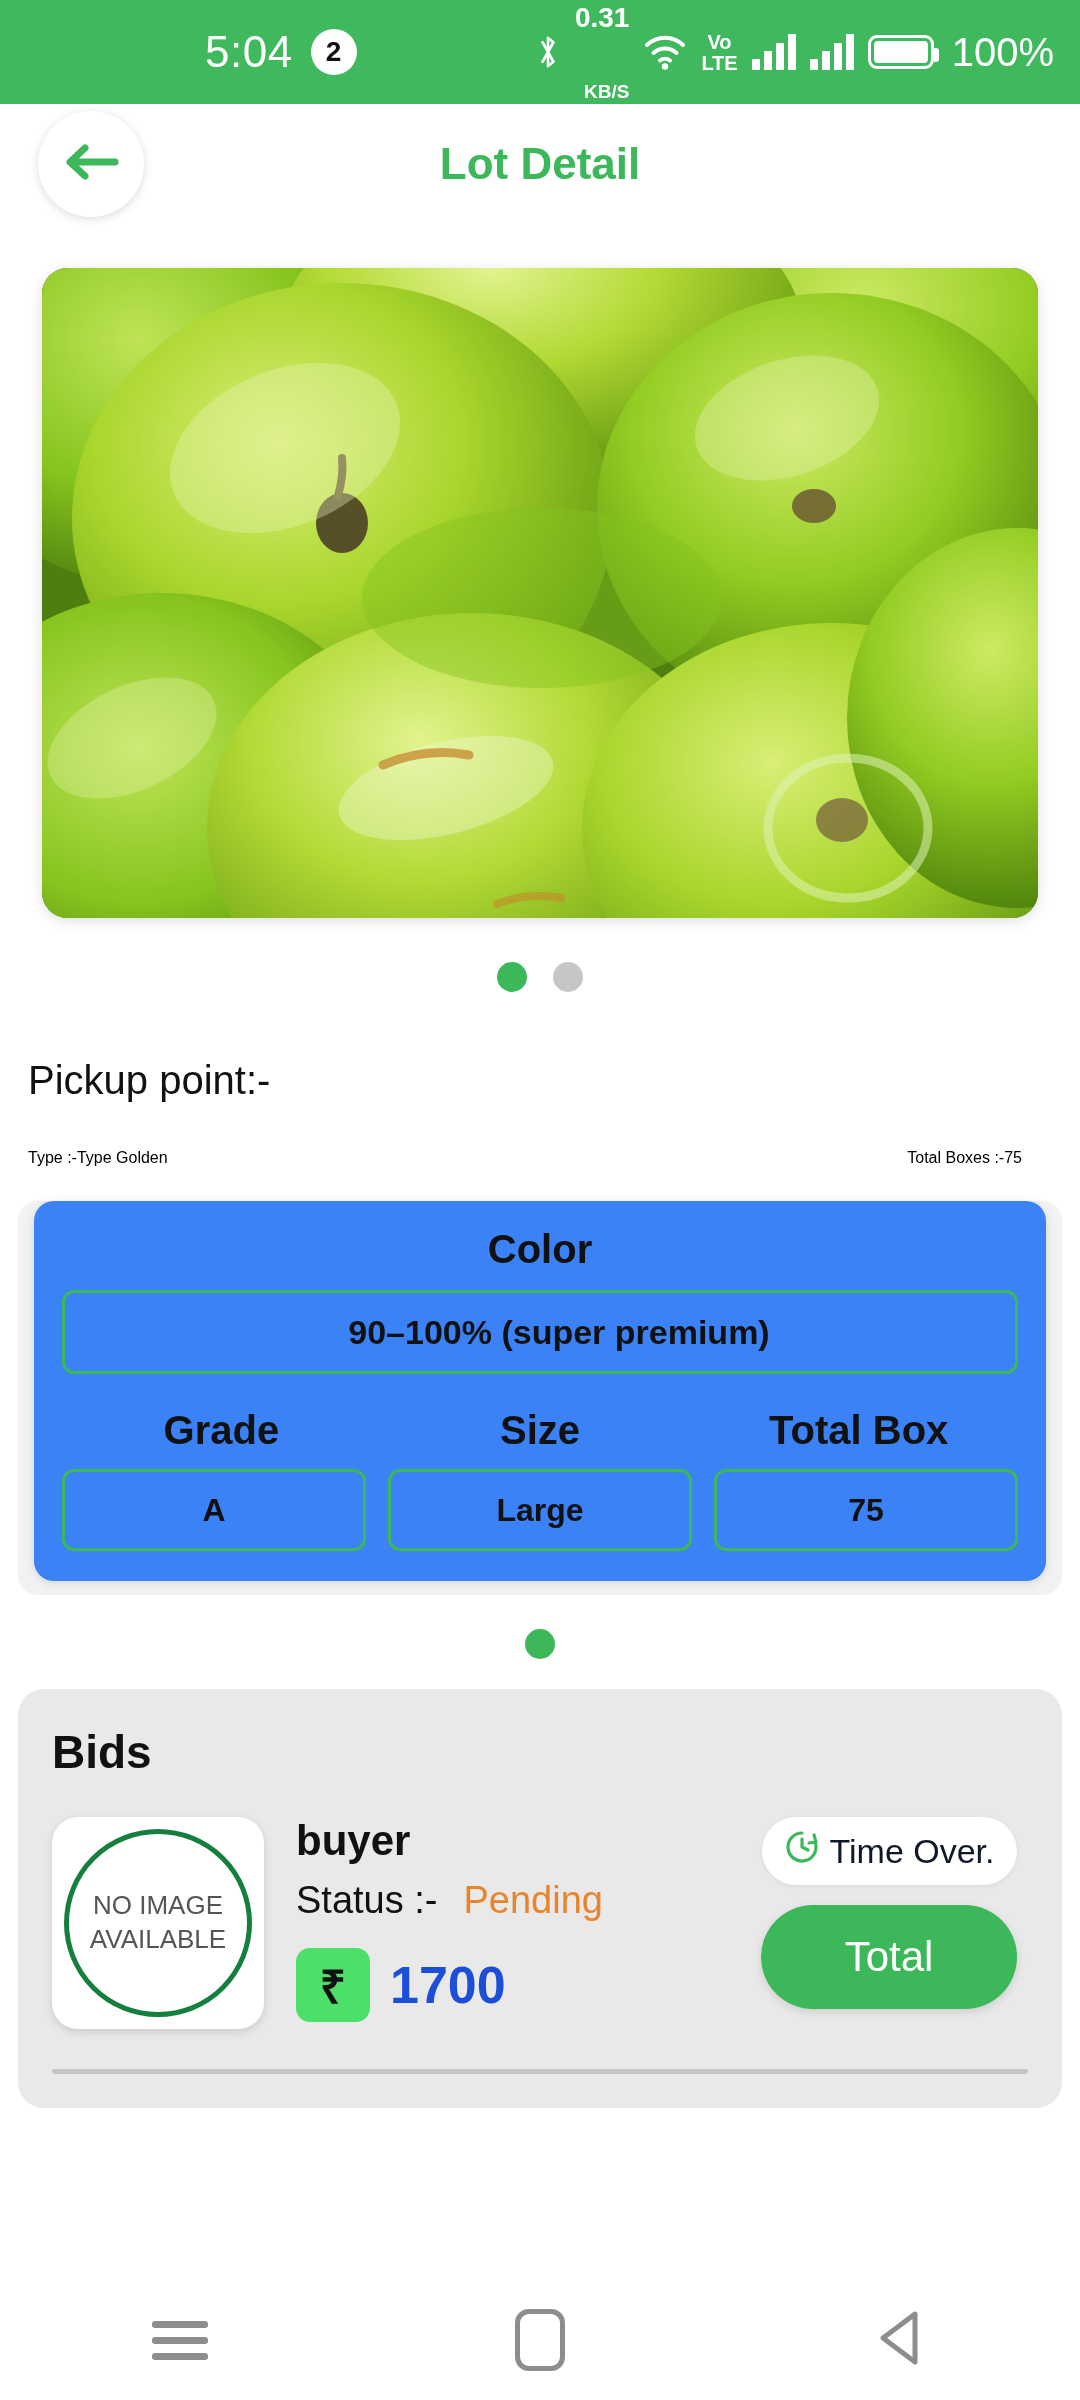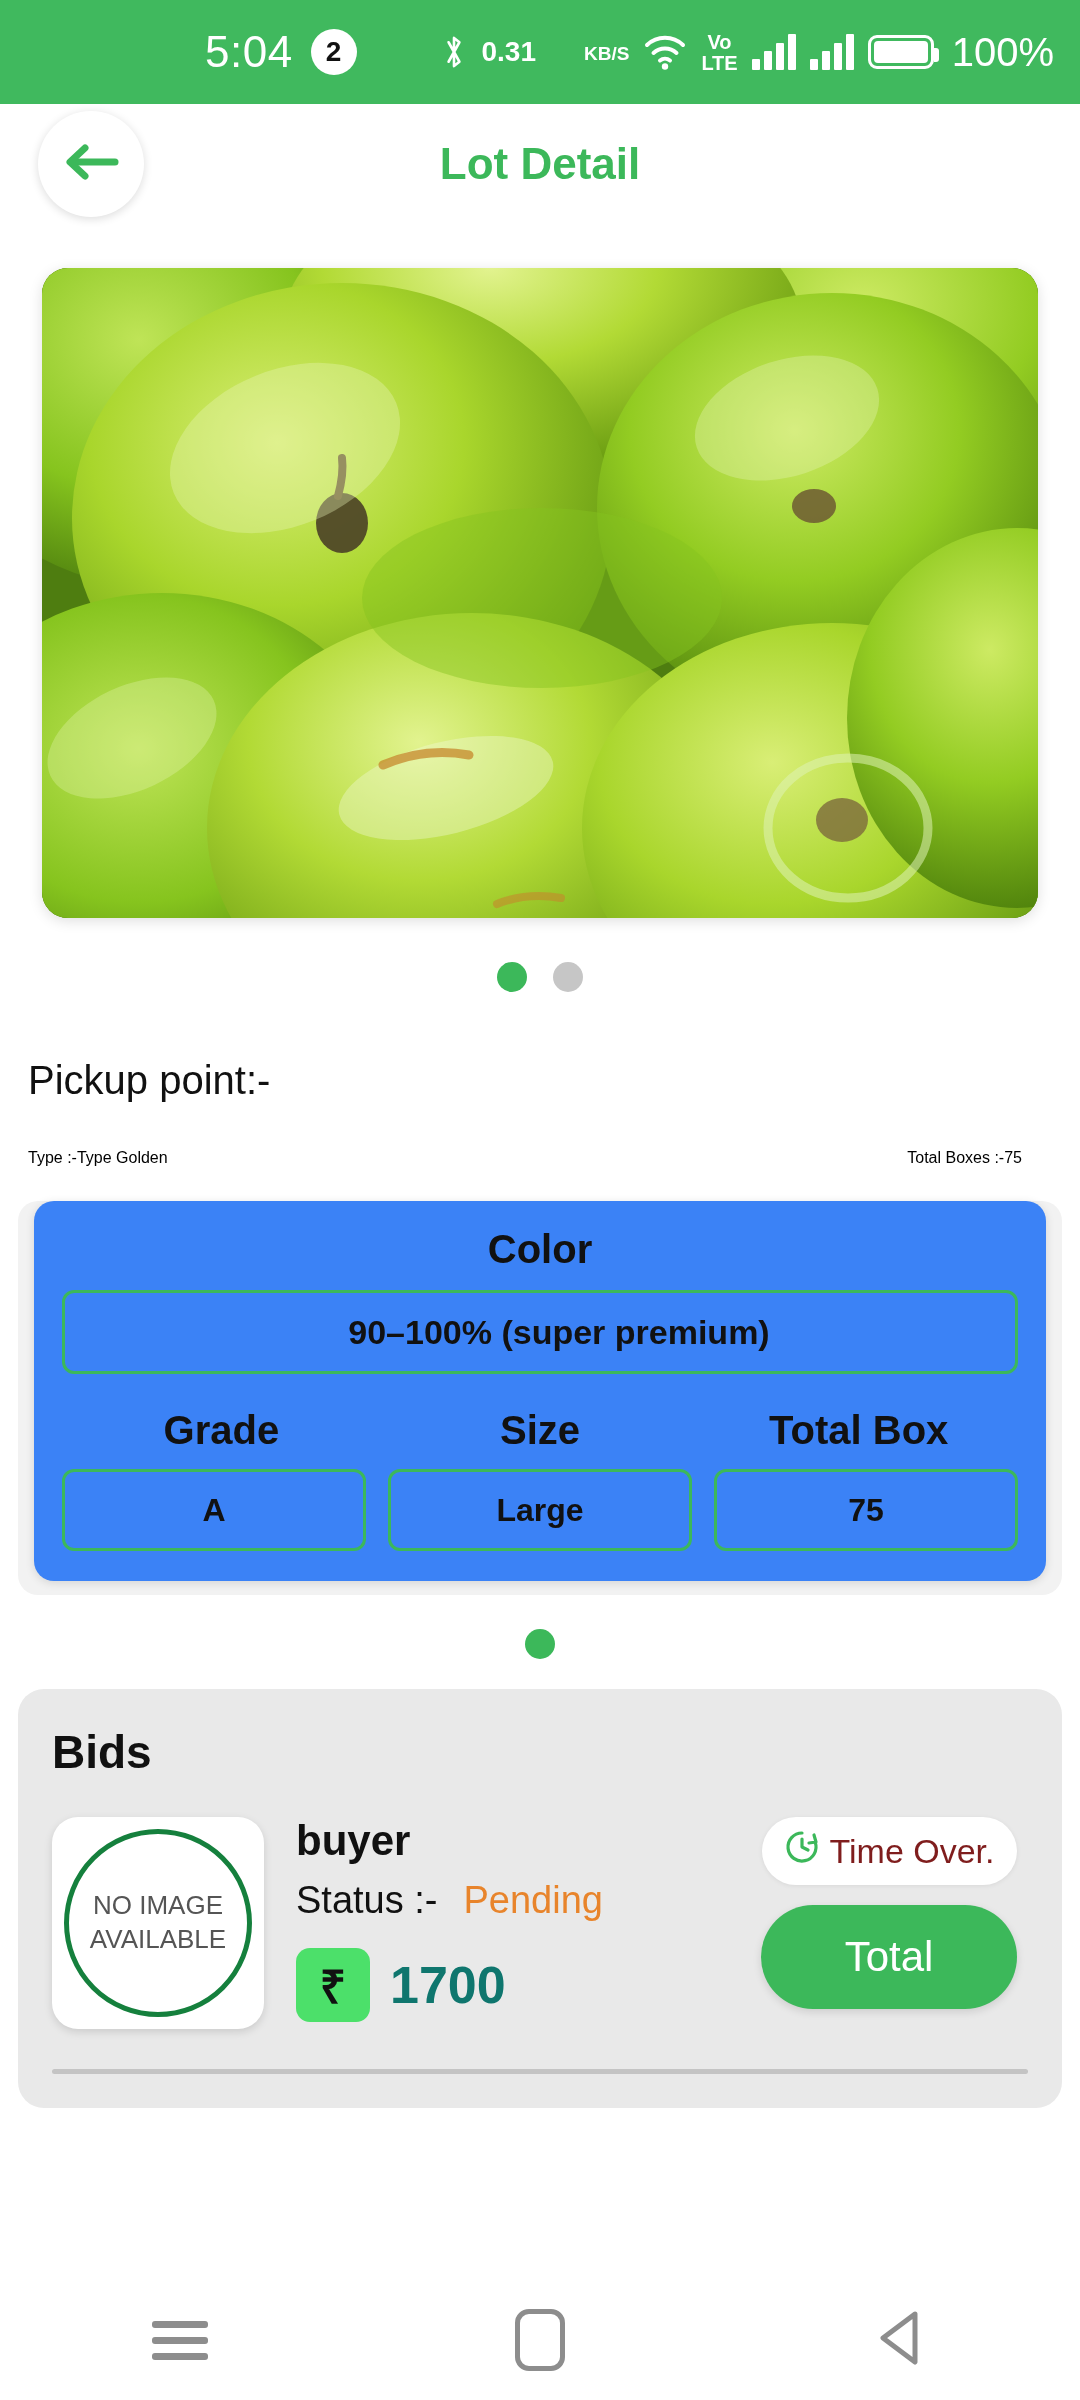--- a/index.html
+++ b/index.html
@@ -18,21 +18,21 @@
   .sb-left{ display:flex; align-items:center; gap:18px; margin-left:205px; }
   .sb-time{ font-size:44px; font-weight:500; letter-spacing:.5px; }
   .sb-badge{
     width:46px; height:46px; border-radius:50%; background:#fff; color:#111;
     font-size:28px; font-weight:600; display:flex; align-items:center; justify-content:center;
   }
   .sb-right{
     position:absolute; right:26px; display:flex; align-items:center; gap:14px;
   }
   .sb-ico{ display:flex; align-items:center; }
-  .kbs{ display:flex; flex-direction:row; align-items:center; line-height:1;gap:48px; }
+  .kbs{ display:flex; flex-direction:column; align-items:flex-end; line-height:1;gap:48px; }
   .kbs b{ font-size:28px; font-weight:700; }
   .kbs s{ font-size:19px; font-weight:700; text-decoration:none; margin-top:2px; }
   .volte{ display:flex; flex-direction:column; align-items:center; line-height:1; }
   .volte b{ font-size:20px; font-weight:700; }
   .volte s{ font-size:20px; font-weight:700; text-decoration:none; margin-top:1px; }
   .bars{ display:flex; align-items:flex-end; gap:4px; height:36px; }
   .bars i{ width:8px; background:#fff; border-radius:1px; display:block; }
   .bars i:nth-child(1){ height:11px; }
   .bars i:nth-child(2){ height:19px; }
   .bars i:nth-child(3){ height:27px; }
@@ -123,26 +123,26 @@
   .bid-name{ font-size:42px; font-weight:700; color:#111; }
   .bid-status{ display:flex; align-items:baseline; margin-top:14px; }
   .bid-status .lb{ font-size:38px; color:#111; }
   .bid-status .st{ font-size:38px; color:#E8842B; margin-left:26px; }
   .price{ display:flex; align-items:center; margin-top:26px; }
   .rupee{
     width:74px; height:74px; border-radius:14px; background:#4CE06A;
     display:flex; align-items:center; justify-content:center;
     font-size:46px; font-weight:700; color:#111;
   }
-  .price-val{ font-size:52px; font-weight:700; color:#0f766e; margin-left:20px; }
+  .price-val{ font-size:52px; font-weight:700; color:#1d4ed8; margin-left:20px; }
   .bid-right{ width:278px; flex:none; display:flex; flex-direction:column; align-items:center; }
   .timeover{
     background:#fff; border-radius:40px; padding:12px 22px;
     display:flex; align-items:center; gap:10px;
-    color:#7f1d1d; font-size:34px; box-shadow:0 1px 5px rgba(0,0,0,.07);
+    color:#0f172a; font-size:34px; box-shadow:0 1px 5px rgba(0,0,0,.07);
   }
   .accept{
     margin-top:20px; width:256px; height:104px; border-radius:52px;
     background:#3CB85A; color:#fff; font-size:42px;
     display:flex; align-items:center; justify-content:center; cursor:pointer;
     box-shadow:0 3px 8px rgba(0,0,0,.12); border:none;
   }
   .bid-divider{ height:5px; background:#c4c4c4; border-radius:3px; margin-top:40px; }
 
   

